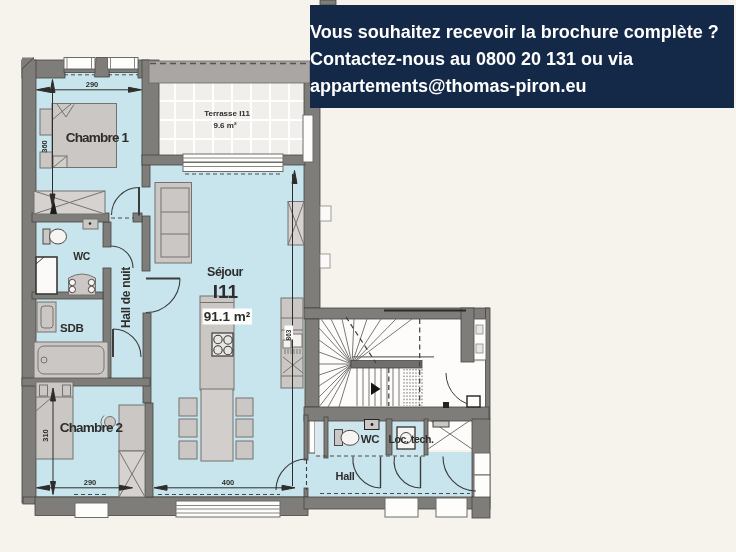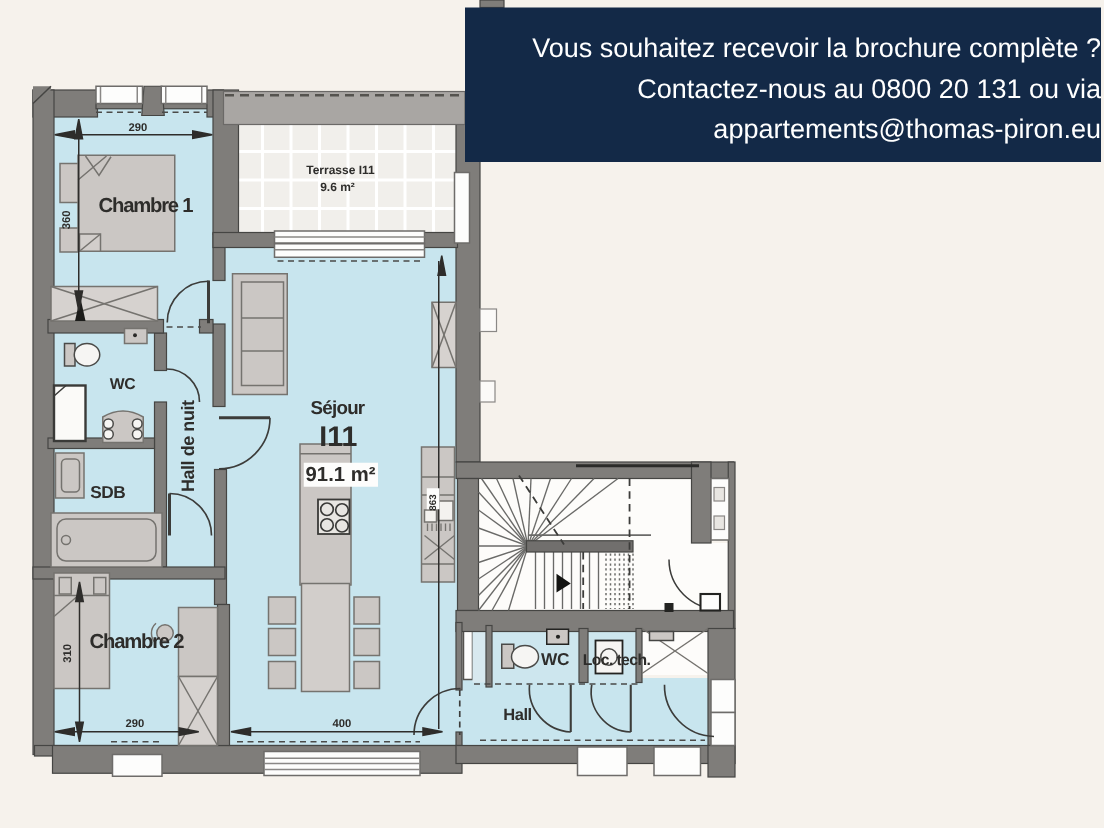--- a/index.html
+++ b/index.html
@@ -1,18 +1,18 @@
 <!DOCTYPE html>
 <html><head>
 <meta charset="utf-8">
 <style>
 html,body{margin:0;padding:0;}
 body{width:736px;height:552px;background:#f6f2ec;font-family:"Liberation Sans",sans-serif;overflow:hidden;}
 #wrap{position:relative;width:736px;height:552px;}
-#banner{position:absolute;left:310px;top:5px;width:424px;height:103px;background:#132947;box-sizing:border-box;padding-top:14px;text-align:right;color:#fff;font-weight:normal;font-size:18px;line-height:27px;}
+#banner{position:absolute;left:310px;top:5px;width:424px;height:103px;background:#132947;box-sizing:border-box;padding-top:14px;text-align:left;color:#fff;font-weight:bold;font-size:18px;line-height:27px;}
 svg{position:absolute;left:0;top:0;}
 </style>
 </head>
 <body>
 <div id="wrap">
 <svg width="736" height="552" viewBox="0 0 736 552">
 <rect x="0" y="0" width="736" height="552" fill="#f6f2ec"></rect>
 
 <rect x="30" y="68" width="278" height="434" fill="#c8e5ee"></rect>
 <rect x="306" y="452" width="170" height="48" fill="#c8e5ee"></rect>

